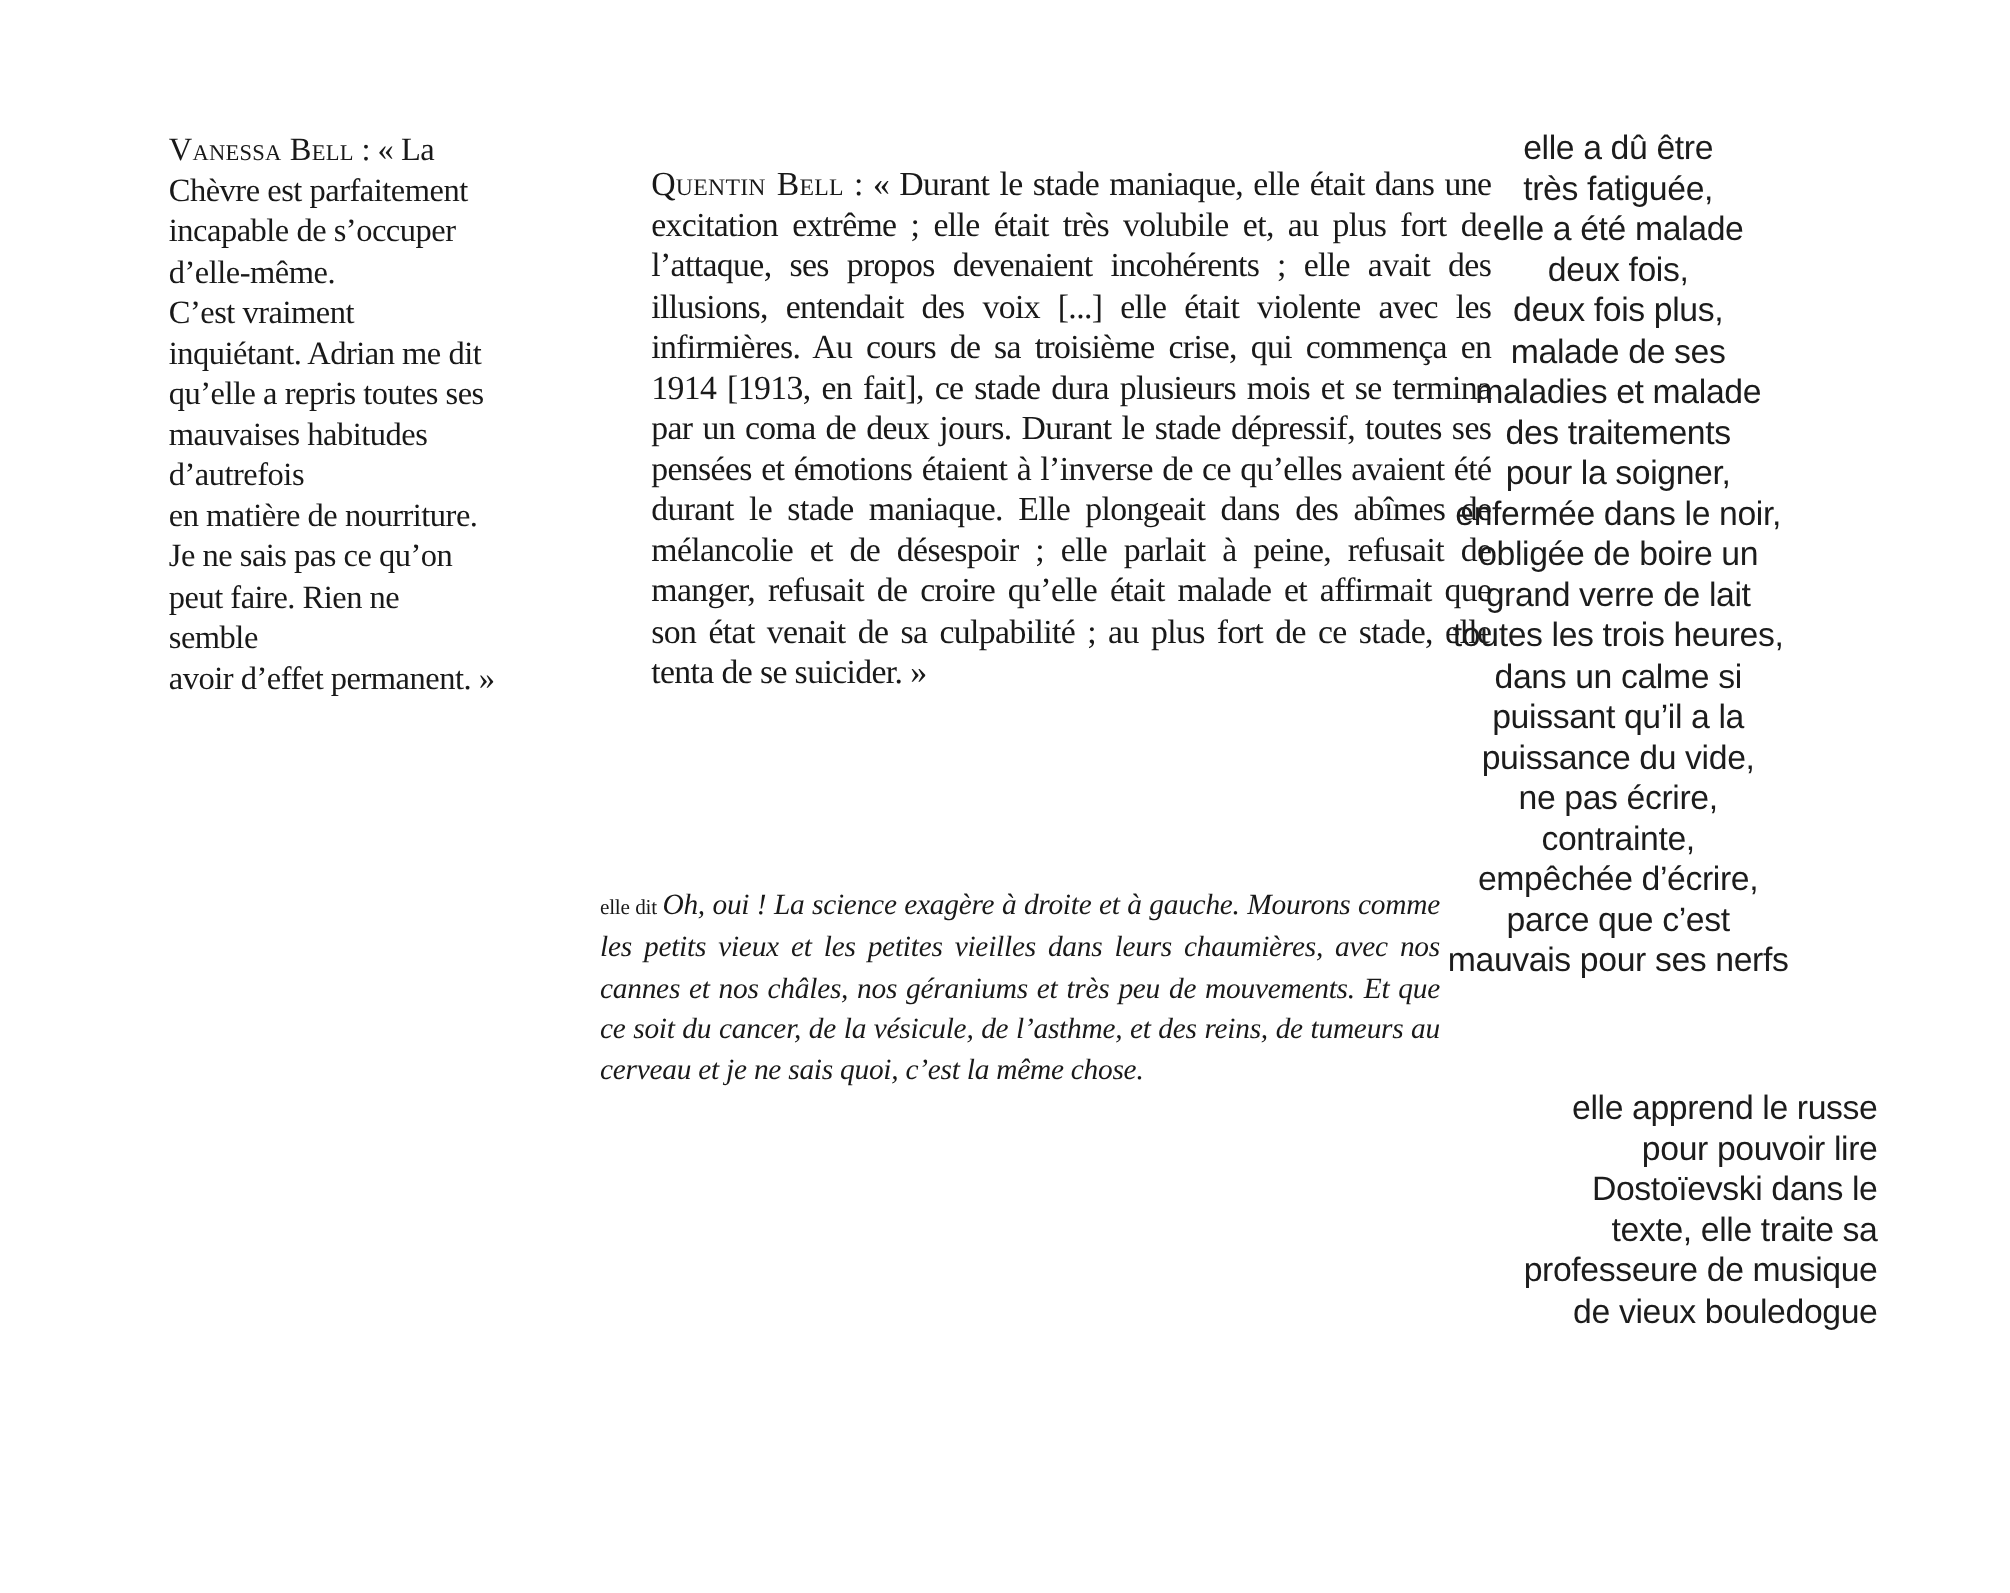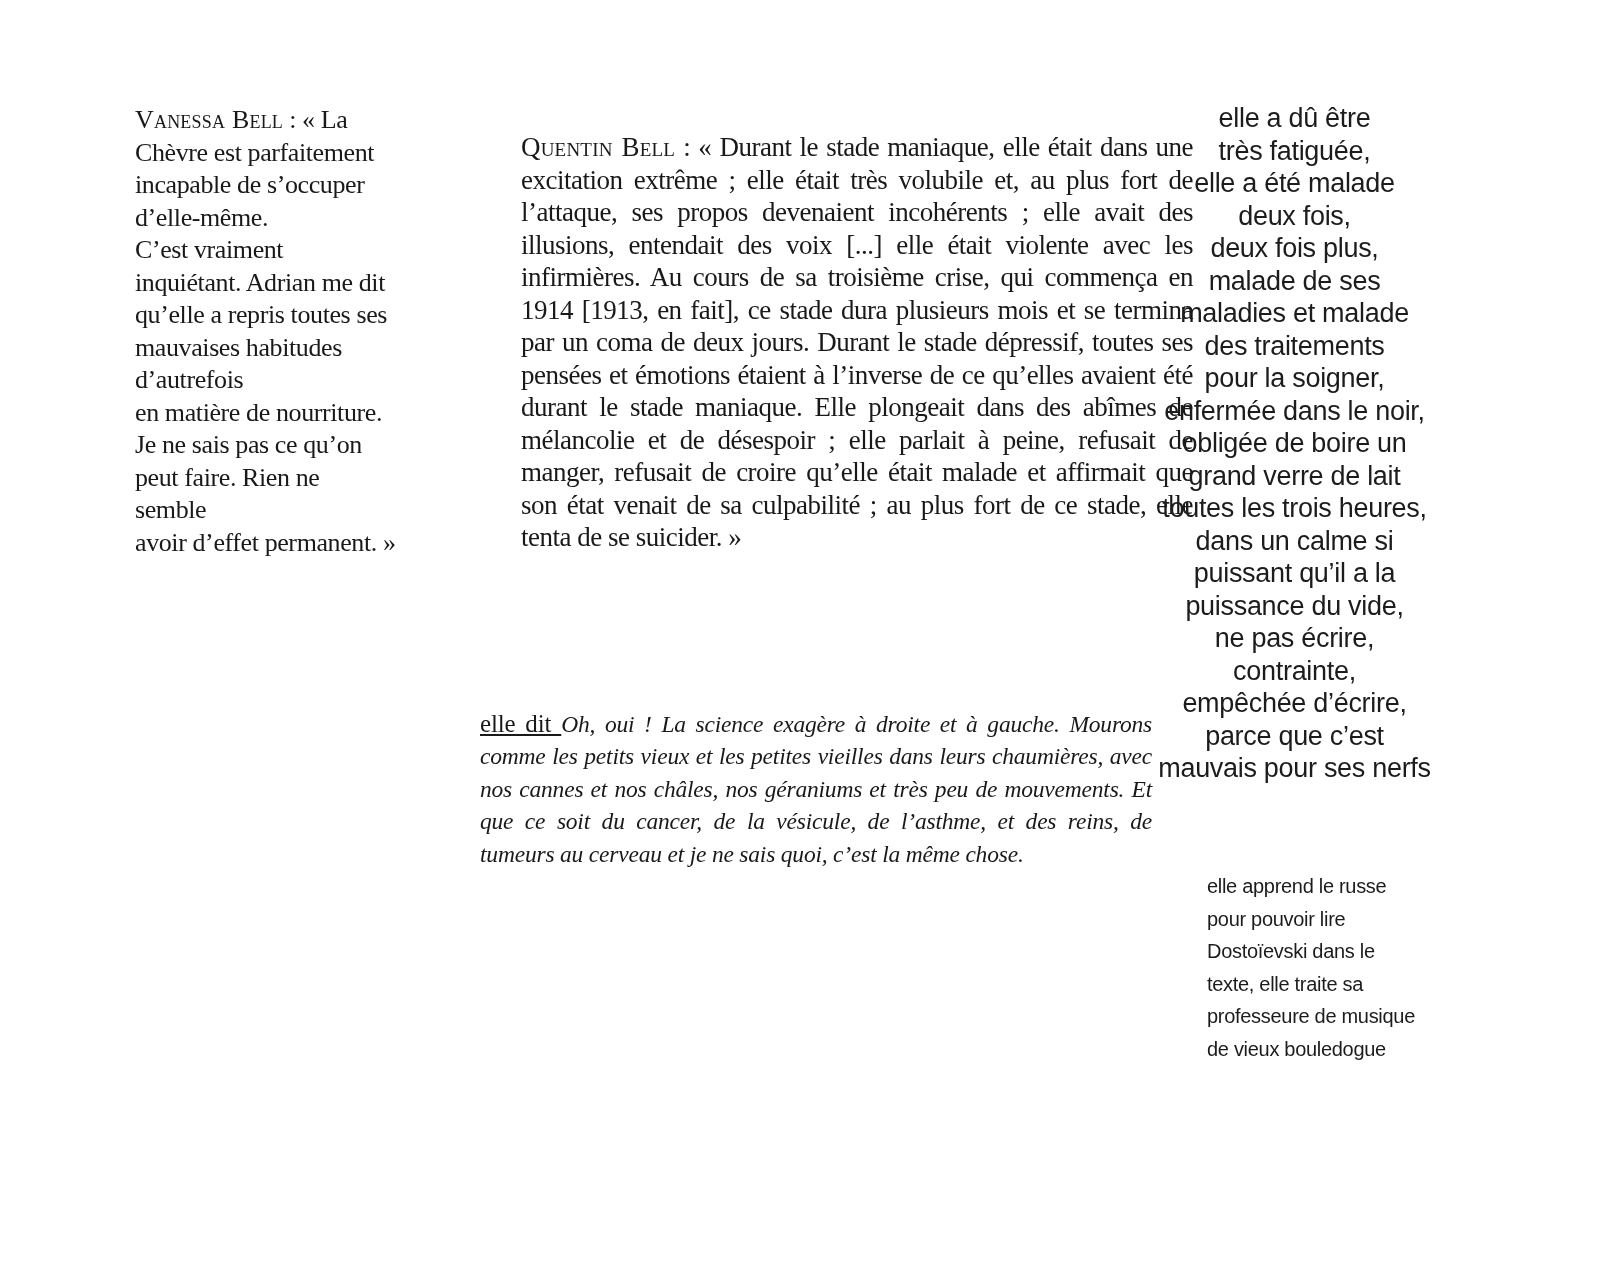--- a/index.html
+++ b/index.html
@@ -42,33 +42,33 @@
     font-size: 23.5px; line-height: 32.5px; letter-spacing: -0.2px;
     hyphens: none;
   }
   .quote-bottom {
     position: absolute;
     left: 158px; top: 1096px; width: 990px;
     text-align: right;
     font-size: 23.5px; line-height: 33px; letter-spacing: -0.2px;
   }
   .ital { font-style: italic; }
-  .roman-prefix { font-style: normal; font-size: 25px; text-decoration: underline; }
+  .roman-prefix { font-style: normal; font-size: 17px; }
 
   .right-block-1 {
     position: absolute;
     left: 1102px; top: 102px; width: 385px;
     text-align: center;
     font-size: 27px; line-height: 32.5px; letter-spacing: -0.3px;
   }
   .right-block-2 {
     position: absolute;
-    left: 1207px; top: 870px; width: 320px;
-    text-align: left;
-    font-size: 20px; line-height: 32.5px; letter-spacing: -0.3px;
+    left: 1182px; top: 870px; width: 320px;
+    text-align: right;
+    font-size: 27px; line-height: 32.5px; letter-spacing: -0.3px;
   }
 </style>
 </head>
 <body>
 
 <div class="page">
 
   <section class="col-left serif"><span class="sc">Vanessa Bell</span><span class="prelines"> : « La
 Chèvre est parfaitement
 incapable de s’occuper

